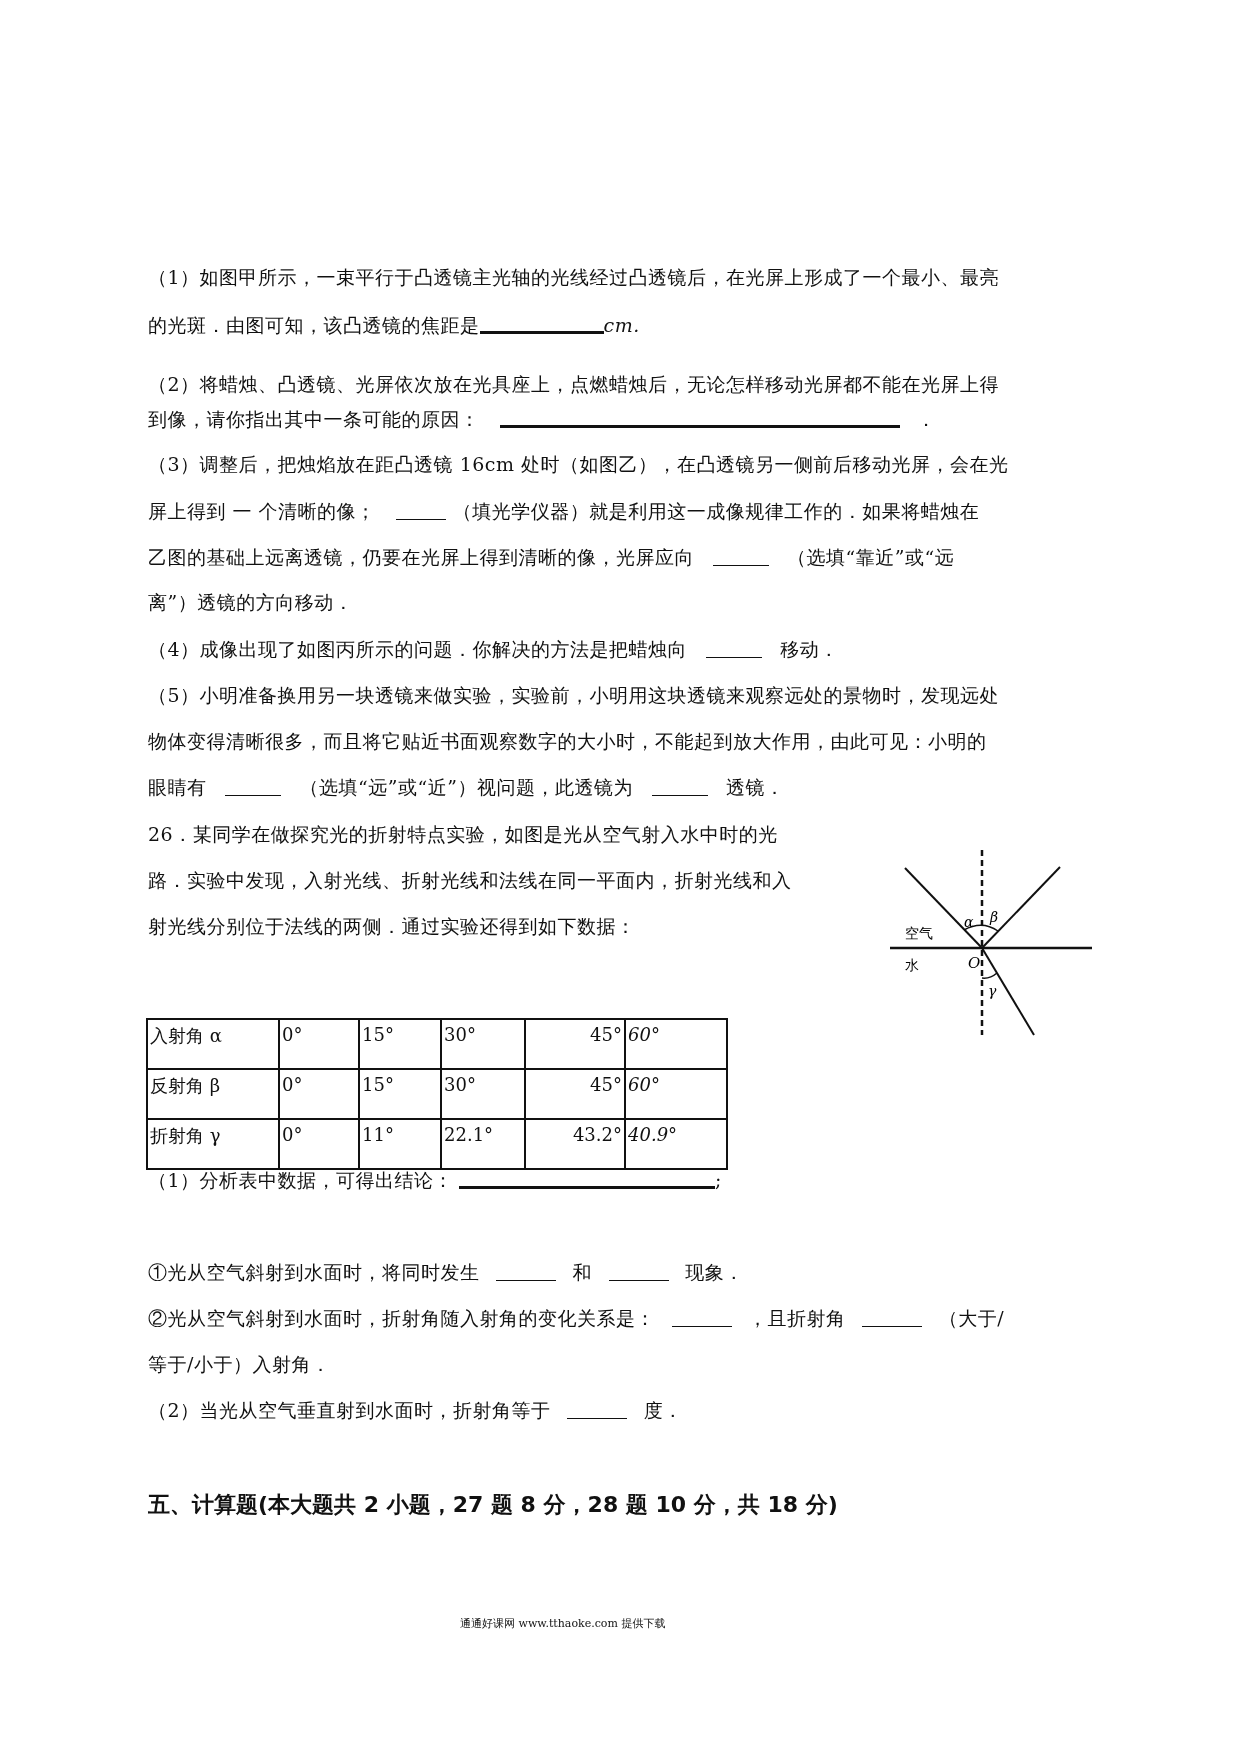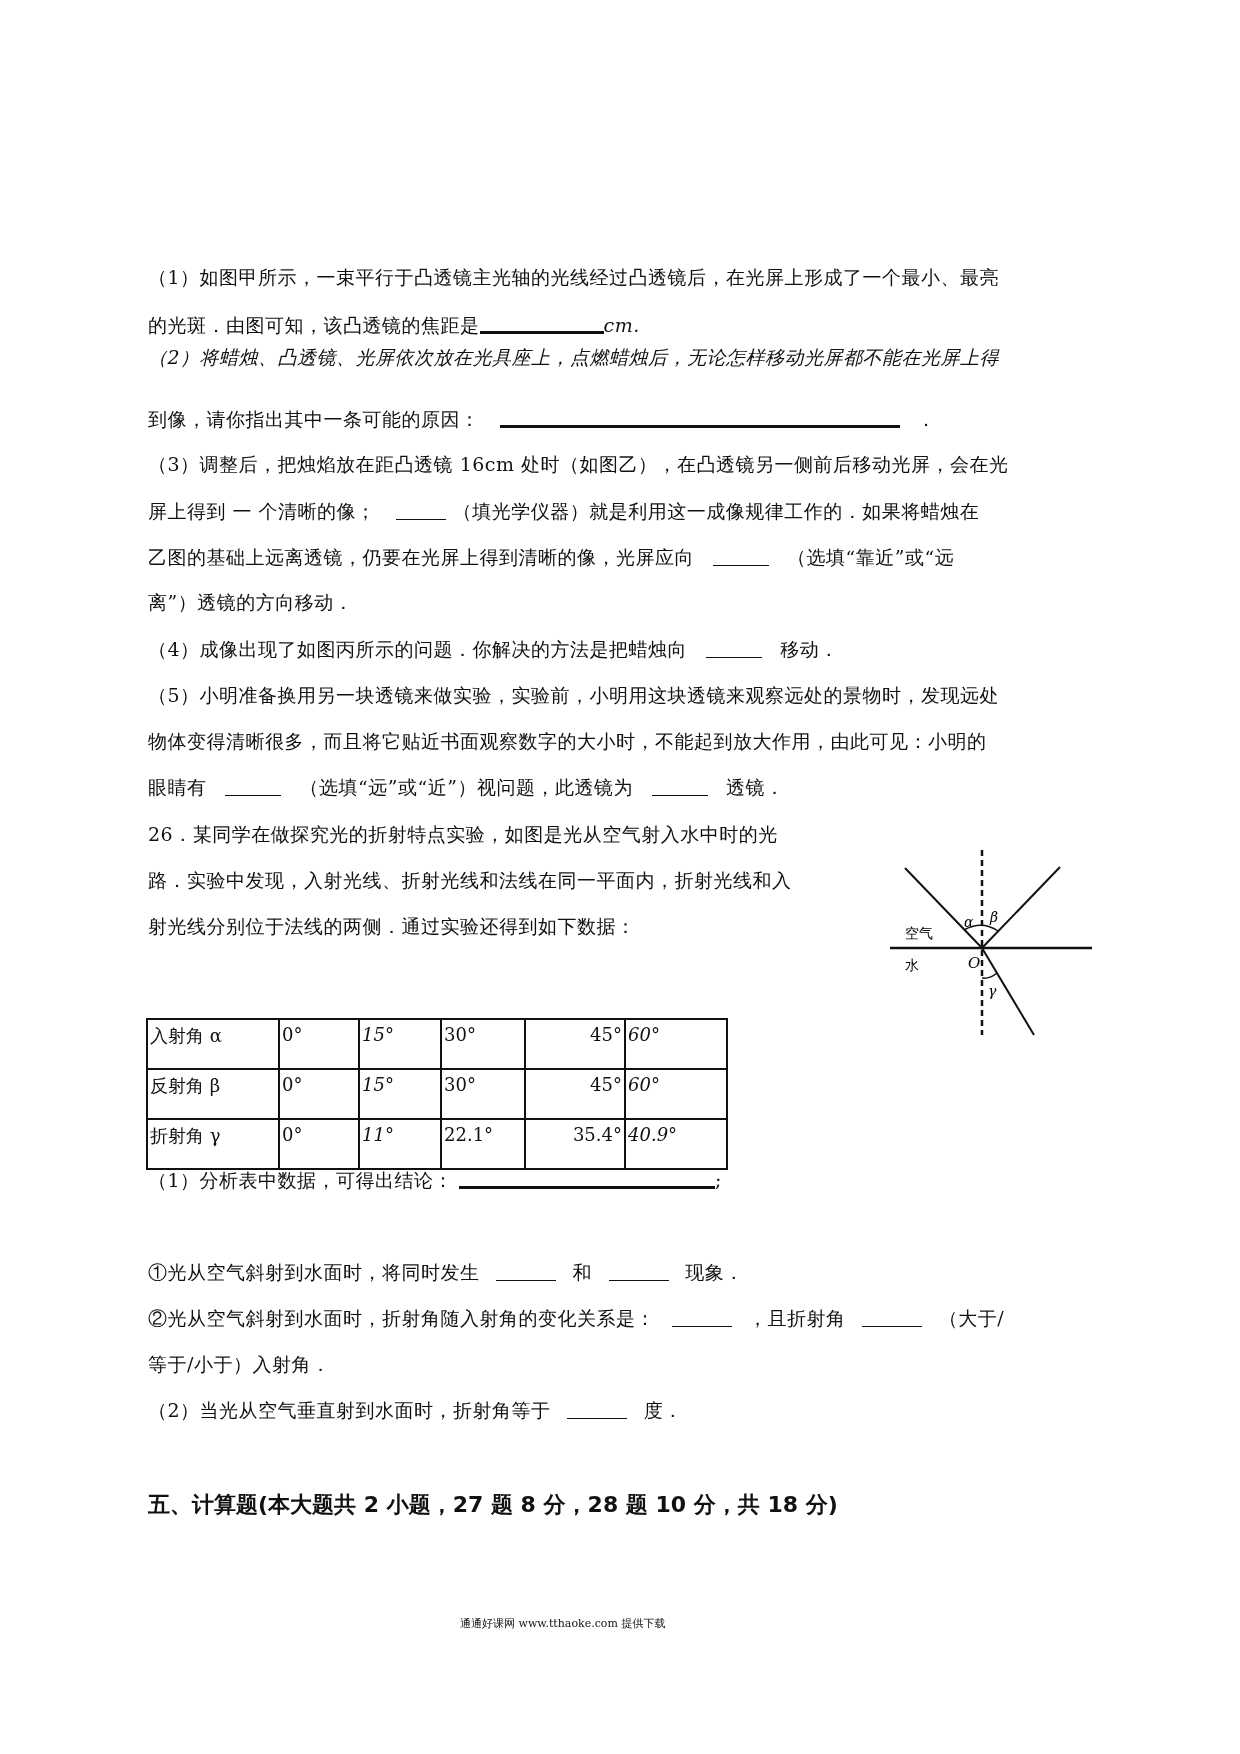--- a/index.html
+++ b/index.html
@@ -6,36 +6,36 @@
   body { width: 1240px; height: 1754px; position: relative; overflow: hidden;
          font-family: "DejaVu Serif", "Liberation Serif", serif; color: #111; }
   .line { position: absolute; left: 148px; font-size: 19px; line-height: 24px; white-space: nowrap; letter-spacing: 0.5px; }
   .blank { display: inline-block; border-bottom: 1.5px solid #111; height: 18px; vertical-align: -2px; }
   .blank.thick { border-bottom: 3px solid #111; }
   .it { font-style: italic; }
   table.data { position: absolute; left: 146px; top: 1018px; border-collapse: collapse; font-size: 18px; }
   table.data td { border: 2.5px solid #111; height: 44px; padding: 0 2px; vertical-align: top; padding-top: 4px; }
   table.data td.h { width: 126px; }
   table.data td.c1 { width: 74px; }
-  table.data td.c2 { width: 76px; font-style: italic; }
+  table.data td.c2 { width: 76px; }
   table.data td.c3 { width: 78px; }
   table.data td.c4 { width: 94px; text-align: right; }
   table.data td.c5 { width: 96px; font-style: italic; }
   .heading { position: absolute; left: 148px; top: 1490px; font-size: 22px; font-weight: bold; font-family: "DejaVu Sans", "Liberation Sans", sans-serif; }
   .footer { position: absolute; left: 460px; top: 1616px; font-size: 11px; }
   .diagram { position: absolute; left: 880px; top: 840px; width: 220px; height: 200px; }
 </style>
 </head>
 <body>
 
 <div class="line" style="top:265px;">（1）如图甲所示，一束平行于凸透镜主光轴的光线经过凸透镜后，在光屏上形成了一个最小、最亮</div>
 <div class="line" style="top:313px;">
   <span>的光斑．由图可知，该凸透镜的焦距是</span><span class="blank thick" style="width:124px;"></span><span class="it">cm.</span>
 </div>
-<div class="line" style="top:345px;font-style:italic;">（2）将蜡烛、凸透镜、光屏依次放在光具座上，点燃蜡烛后，无论怎样移动光屏都不能在光屏上得</div>
+<div class="line" style="top:372px;">（2）将蜡烛、凸透镜、光屏依次放在光具座上，点燃蜡烛后，无论怎样移动光屏都不能在光屏上得</div>
 <div class="line" style="top:407px;">
   <span>到像，请你指出其中一条可能的原因：</span>
   <span class="blank thick" style="width:400px; margin-left:14px;"></span>
   <span style="margin-left:10px;">．</span>
 </div>
 <div class="line" style="top:452px;">（3）调整后，把烛焰放在距凸透镜 16cm 处时（如图乙），在凸透镜另一侧前后移动光屏，会在光</div>
 <div class="line" style="top:499px;">
   <span>屏上得到 一 个清晰的像；</span>
   <span class="blank" style="width:50px; margin-left:14px;"></span>
   <span>（填光学仪器）就是利用这一成像规律工作的．如果将蜡烛在</span>
@@ -97,21 +97,21 @@
     <td class="c2">15°</td>
     <td class="c3">30°</td>
     <td class="c4">45°</td>
     <td class="c5">60°</td>
   </tr>
   <tr>
     <td class="h">折射角 γ</td>
     <td class="c1">0°</td>
     <td class="c2">11°</td>
     <td class="c3">22.1°</td>
-    <td class="c4">35.4°</td>
+    <td class="c4">43.2°</td>
     <td class="c5">40.9°</td>
   </tr>
 </tbody>
   </table>
 
 <div class="line" style="top:1168px;">
   <span>（1）分析表中数据，可得出结论：</span><span class="blank thick" style="width:256px; margin-left:6px;"></span><span>;</span>
 </div>
 <div class="line" style="top:1260px;">
   <span>①光从空气斜射到水面时，将同时发生</span>

